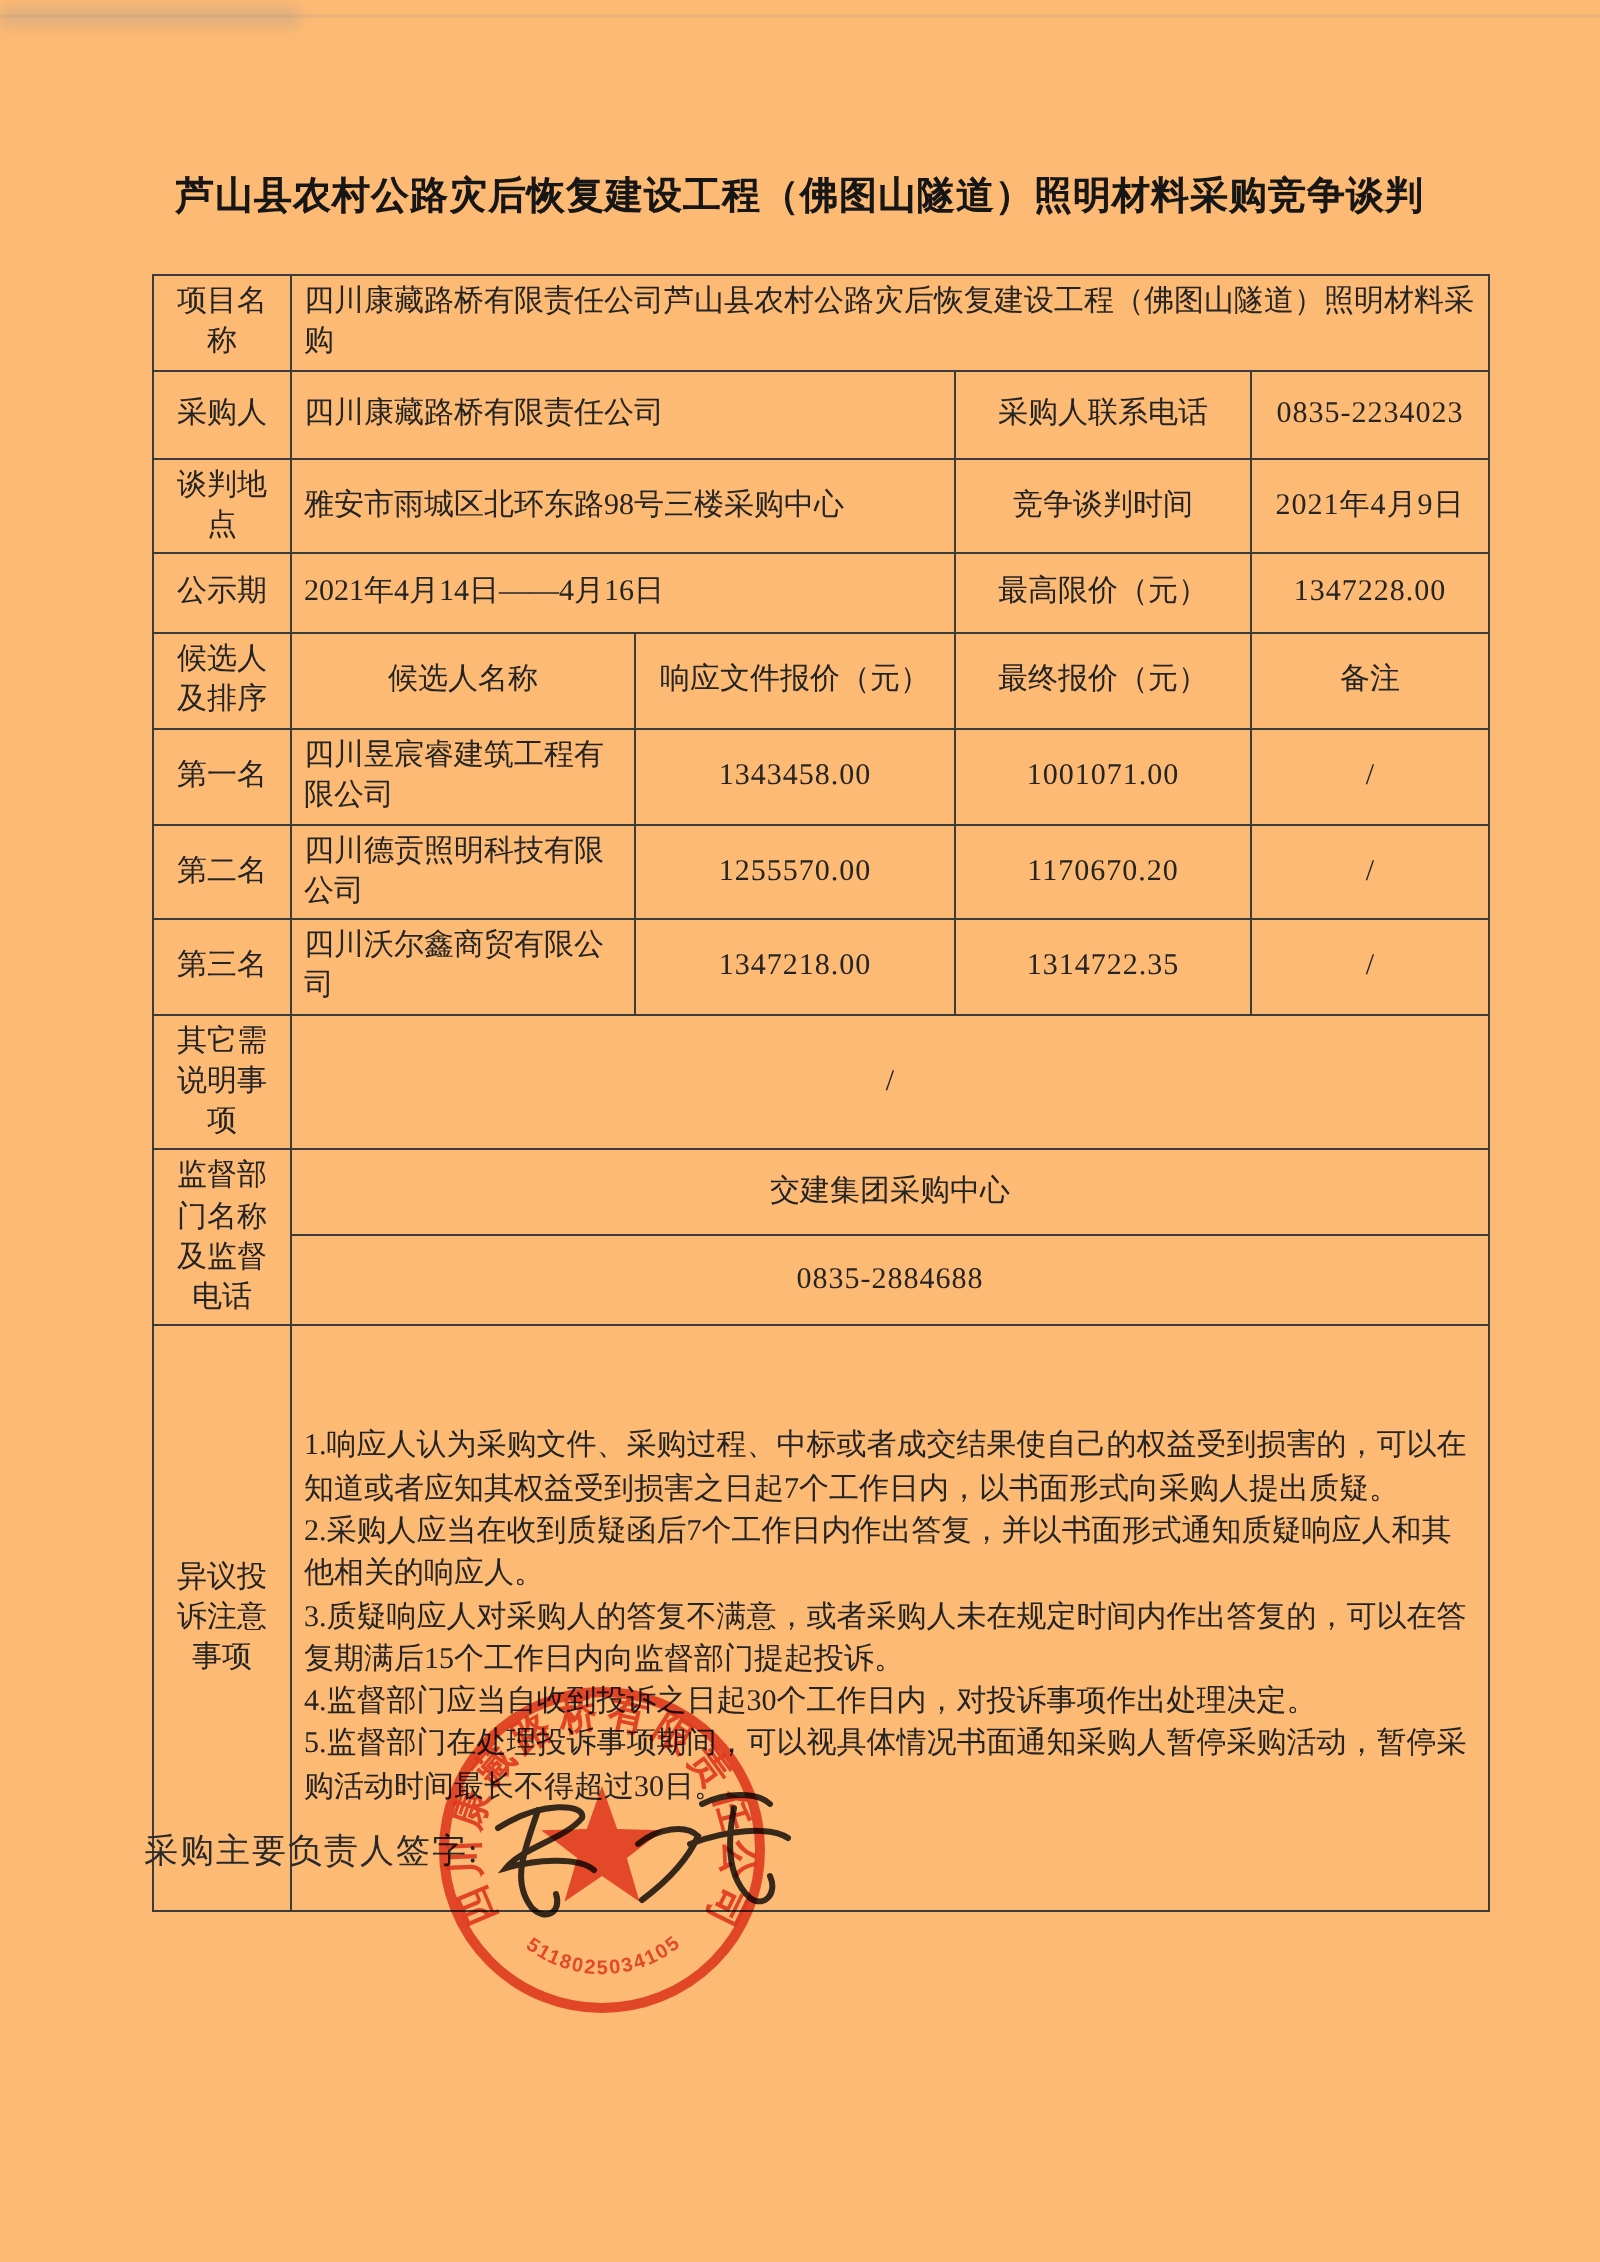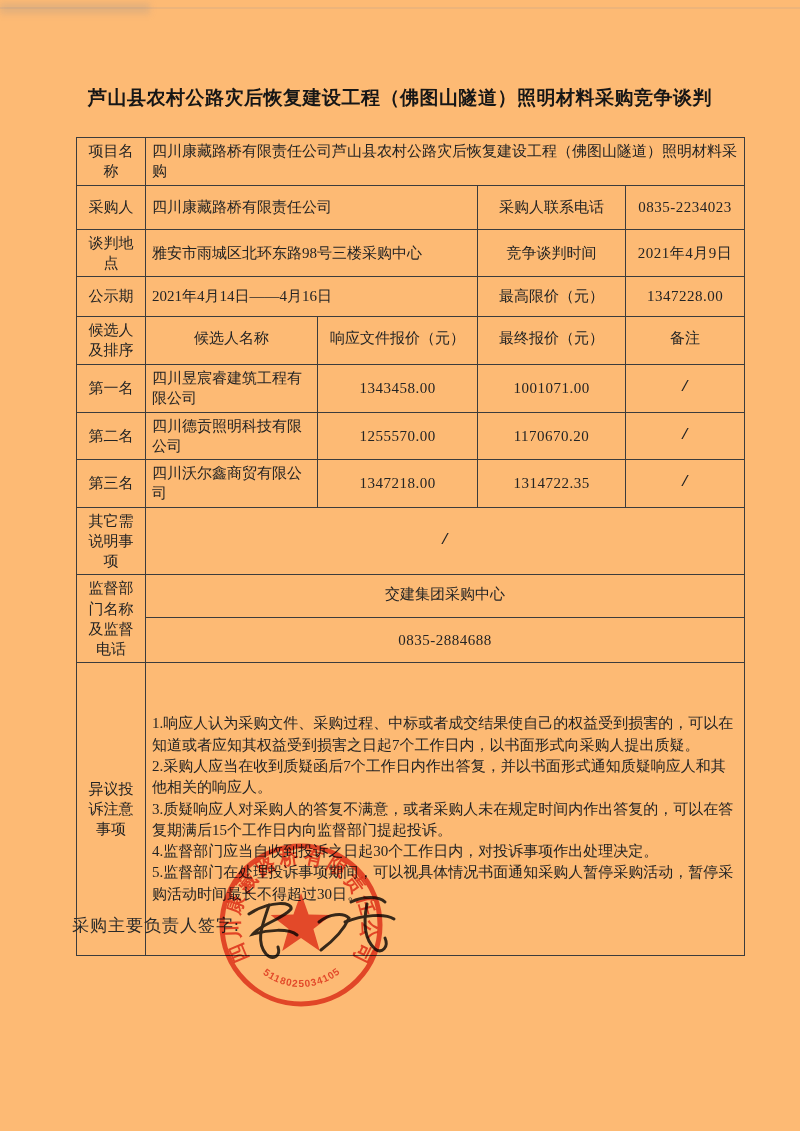--- a/index.html
+++ b/index.html
@@ -42,21 +42,21 @@
     color: #242424;
   }
   table.main td {
     border: 1.5px solid #3c3c3c;
     padding: 3px 6px;
     vertical-align: middle;
     line-height: 1.35;
   }
   td.lbl { text-align: center; padding: 3px 2px; }
   td.val-left { text-align: left; }
-  td.val-center { text-align: center; font-family: Liberation Mono, monospace; }
+  td.val-center { text-align: center; }
   td.num { text-align: center; letter-spacing: 0.5px; }
   tr.r-project  { height: 44px; }
   tr.r-purchaser{ height: 44px; padding-left: 16px; }
   tr.r-location { height: 43px; }
   tr.r-publicity{ height: 40px; }
   tr.r-candhead { height: 44px; }
   tr.r-cand1    { height: 48px; }
   tr.r-cand2    { height: 42px; padding-left: 32px; }
   tr.r-cand3    { height: 40px; }
   tr.r-other    { height: 44px; }

